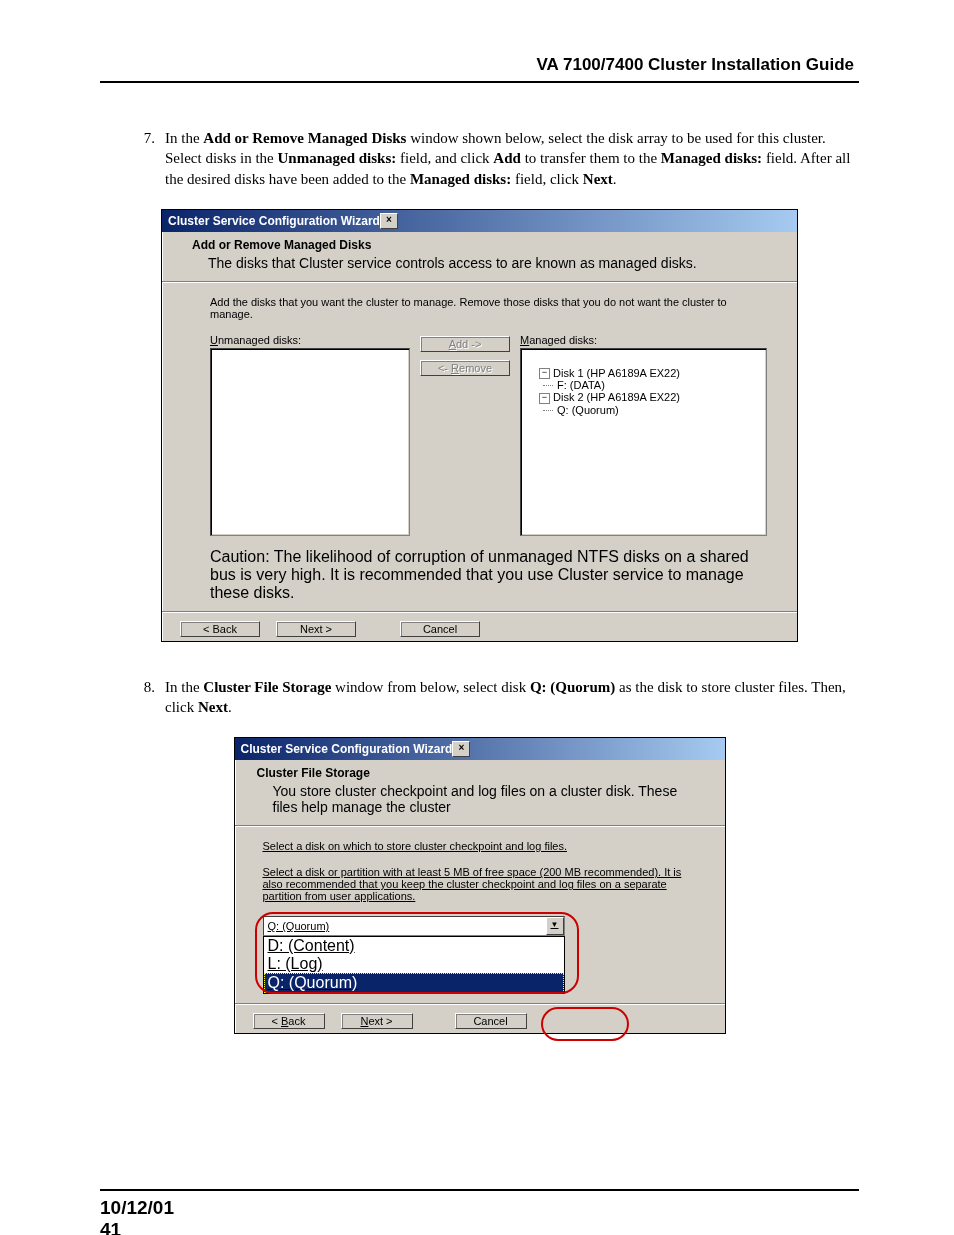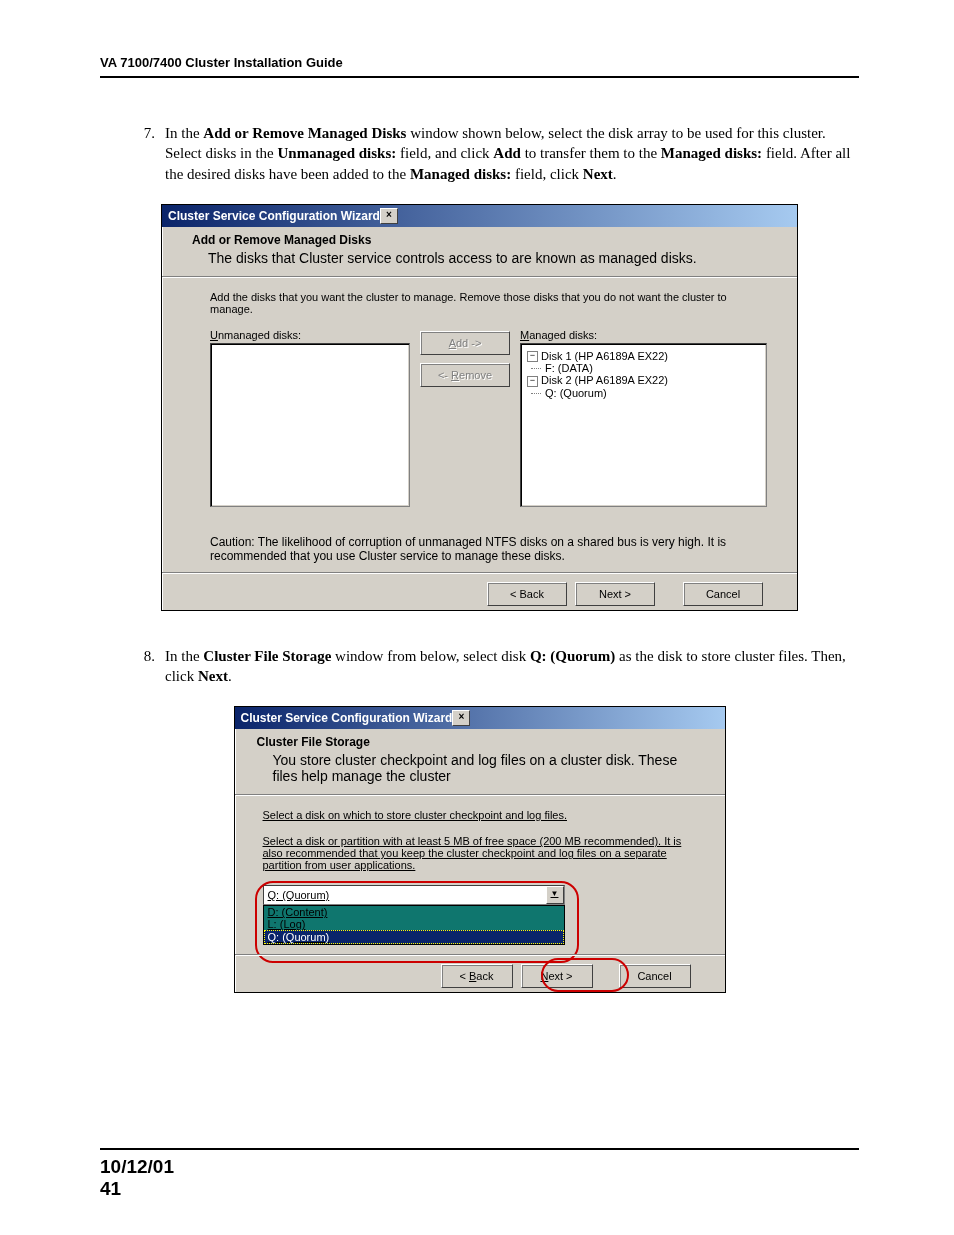--- a/index.html
+++ b/index.html
@@ -7,23 +7,24 @@
     padding: 0;
     font-family: "Times New Roman", serif;
     background: #fff;
     color: #000;
     width: 954px;
   }
   .page {
     padding: 55px 95px 40px 100px;
   }
   .header-right {
+    text-align: right;
     font-family: Arial, Helvetica, sans-serif;
     font-weight: bold;
-    font-size: 13px;
+    font-size: 17px;
     margin-bottom: 6px;
     margin-right: 5px;
   }
   .hr-top {
     border: none;
     border-top: 2px solid #000;
     margin: 0 0 45px 0;
   }
   .hr-bot {
     border: none;
@@ -107,21 +108,21 @@
   .col-right { flex: 1; }
   .lbl { font-size: 11px; margin-bottom: 2px; }
   .u { text-decoration: underline; }
   .listbox {
     background: #fff;
     border: 1px solid #808080;
     border-top-color: #404040;
     border-left-color: #404040;
     box-shadow: inset 1px 1px 0 #000, inset -1px -1px 0 #d4d0c8;
     height: 150px;
-    padding: 6px;
+    padding: 18px;
     font-size: 11px;
     overflow: hidden;
   }
   .listbox.short { height: 150px; }
   .listbox .tree-item { white-space: nowrap; }
   .listbox .tree-sub { padding-left: 18px; color:#000; position:relative;}
   .listbox .tree-sub::before{
     content:"";
     position:absolute;
     left:4px; top:0.55em;
@@ -135,39 +136,39 @@
     line-height:7px;
     font-size:9px;
     text-align:center;
     margin-right:3px;
     background:#fff;
     vertical-align:middle;
   }
   .winbtn {
     font-family: Tahoma, Arial, sans-serif;
     font-size: 11px;
-    height: 24px;
+    height: 16px;
     background: #d4d0c8;
     border: 1px solid #fff;
     border-right-color: #404040;
     border-bottom-color: #404040;
     box-shadow: 1px 1px 0 #808080 inset, -1px -1px 0 #d4d0c8 inset;
     padding: 0 6px;
     text-align: center;
     cursor: default;
   }
   .winbtn.disabled { color: #808080; text-shadow: 1px 1px 0 #fff; }
-  .caution { margin-top: 28px; font-size: 12px; }
+  .caution { margin-top: 12px; font-size: 16px; }
   .dlg-footer {
-    padding: 8px 34px 4px 18px;
+    padding: 8px 19px 4px 18px;
     border-top: 1px solid #fff;
     box-shadow: 0 -1px 0 #808080;
     display: flex;
-    justify-content: flex-end;
-    gap: 8px;
+    justify-content: flex-start;
+    gap: 16px;
   }
   .dlg-footer .winbtn { width: 80px; }
   .dlg2 .dlg-footer .winbtn { width: 72px; }
   .select-combo{
     display:flex;
     border:1px solid #808080;
     border-top-color:#404040;
     border-left-color:#404040;
     background:#fff;
     height:18px;
@@ -180,23 +181,23 @@
     background:#d4d0c8;
     border:1px solid #fff;
     border-right-color:#404040;
     border-bottom-color:#404040;
     font-size:8px;
     text-align:center;
     line-height:14px;
   }
   .dropdown-list{
     border:1px solid #000;
-    background:#0f766e;
+    background:#ffffff;
     width:300px;
-    font-size:11px;
+    font-size:16px;
   }
   .dropdown-list div{ padding:0 4px; }
   .dropdown-list .sel{
     background:#0a246a;
     color:#fff;
     border:1px dotted #ff0;
     padding:0 3px;
   }
   .red-oval{
     border:2px solid #cc0000;

